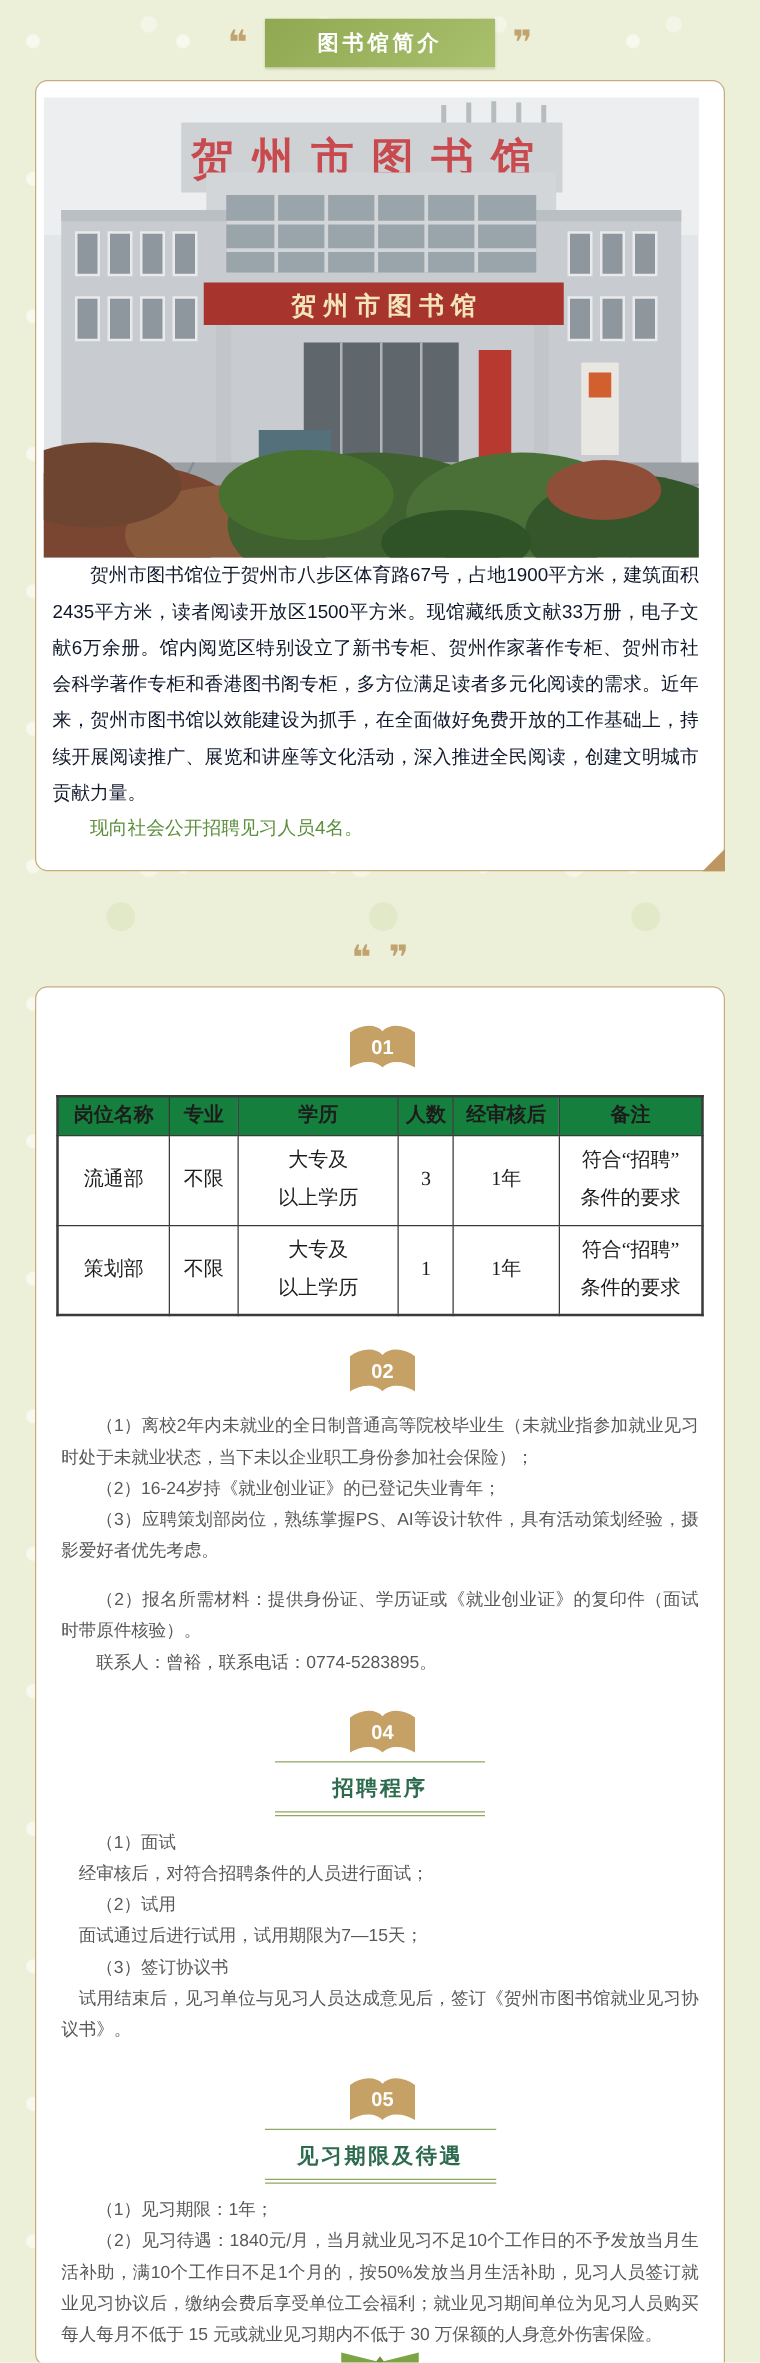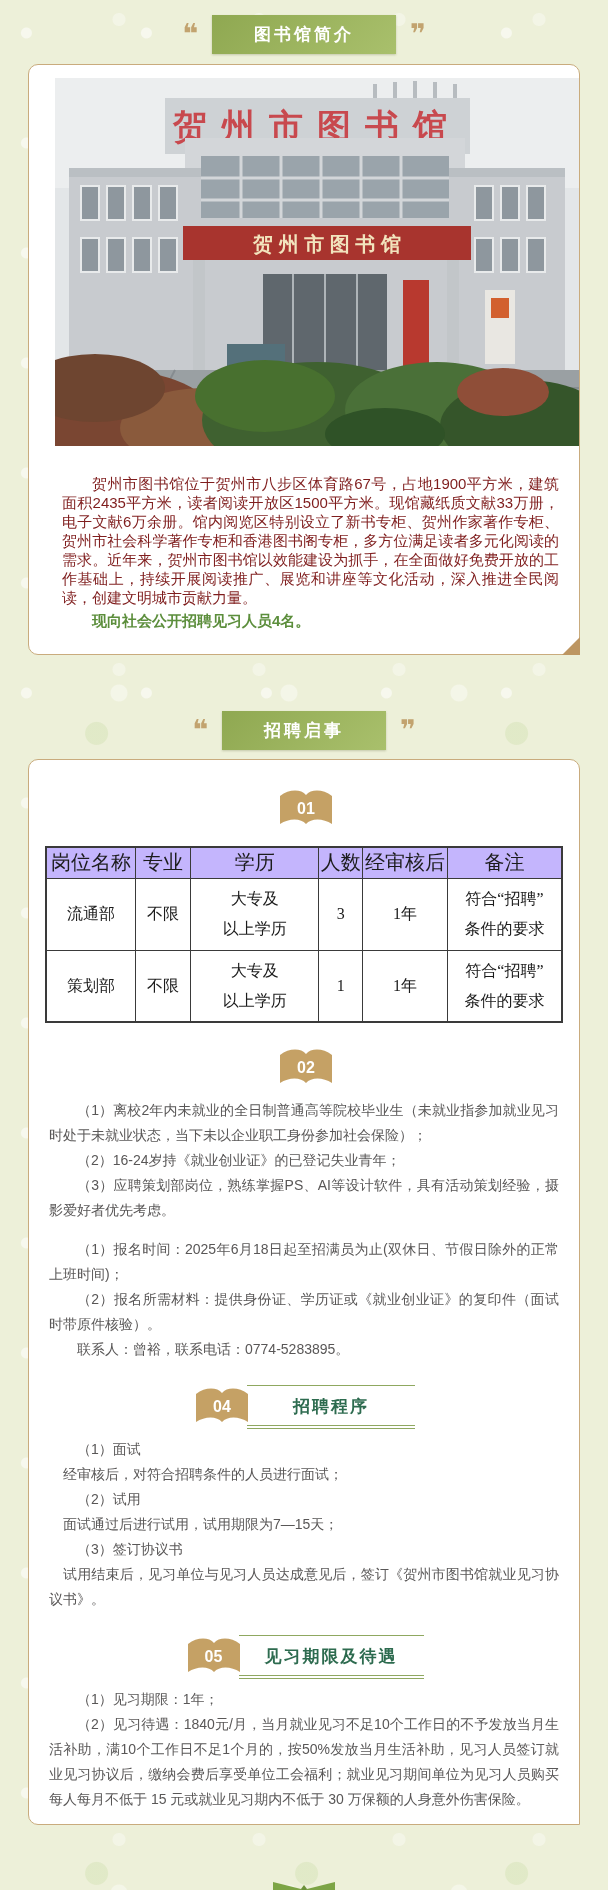--- a/index.html
+++ b/index.html
@@ -29,36 +29,36 @@
   }
   
   .card {
     position:relative; margin:0 28px; background:#ffffff;
     border:1px solid #c9ab7d; border-radius:10px; border-bottom-right-radius:0;
   }
   .fold {
     position:absolute; right:-1px; bottom:-1px; width:0; height:0;
     border-left:18px solid transparent; border-bottom:18px solid #bd9662;
   }
-  .card1 { padding:13px 13px 20px 26px; }
+  .card1 { padding:13px 13px 20px 6px; }
   .card2 { padding:26px 14px 12px 14px; }
   
   .photo { display:block; width:524px; height:368px; }
   
   .intro-text {
-    margin:28px 7px 0 7px; font-size:15px; line-height:19px; color:#7f1d1d;
+    margin:0 7px 0 7px; font-size:15px; line-height:29px; color:#0f172a;
     text-align:justify; text-indent:2em;
   }
   .intro-highlight {
-    margin:0 7px; font-size:15px; line-height:27px; font-weight:bold;
+    margin:0 7px; font-size:15px; line-height:27px; font-weight:normal;
     color:#5c8e3c; text-indent:2em;
   }
   
   .sec-header { display:flex; justify-content:center; align-items:center; }
-  .sec-header.gap { margin-top:22px; }
+  .sec-header.gap { margin-top:22px;flex-direction:column; }
   .book-num { position:relative; width:58px; height:45px; flex:0 0 auto; margin-right:-4px; z-index:2; }
   .book-num svg { display:block; width:58px; height:45px; }
   .book-num .num {
     position:absolute; left:0; top:0; width:58px; height:45px;
     display:flex; align-items:center; justify-content:center;
     color:#ffffff; font-size:16px; font-weight:bold;
   }
   .sec-title-box {
     min-width:168px; padding:9px 26px 7px 26px; text-align:center;
     border-top:1px solid #8fa860; border-bottom:4px double #8fa860;
@@ -67,21 +67,21 @@
   
   table.jobs {
     margin:15px auto 0 auto; border-collapse:collapse; width:518px;
     font-family:"Liberation Serif","DejaVu Serif",serif; color:#1c1c1c;
     border:2px solid #3a3a3a;
   }
   table.jobs th, table.jobs td {
     border:1px solid #3a3a3a; text-align:center; vertical-align:middle;
     white-space:pre-line;
   }
-  table.jobs th { background:#c4b5fd; font-size:20px; font-weight:normal; height:31px; }
+  table.jobs th { background:#15803d; font-size:16px; font-weight:bold; height:31px; }
   table.jobs td { font-size:16px; height:72px; line-height:30px; }
   
   .sec-text { margin:8px 6px 0 6px; font-size:14px; line-height:25px; color:#595757; text-align:justify; }
   .sec-text p.num { text-indent:2em; }
   .sec-text p.cont { text-indent:1em; }
   .sec-block { margin-top:14px; }
   
   .bottom-book { position:absolute; left:272px; top:1872px; width:64px; height:44px; }
 </style>
 </head>
@@ -176,21 +176,20 @@
     <ellipse cx="330" cy="356" rx="60" ry="26" fill="#2f5227"></ellipse>
   </svg>
 
   <p class="intro-text">贺州市图书馆位于贺州市八步区体育路67号，占地1900平方米，建筑面积2435平方米，读者阅读开放区1500平方米。现馆藏纸质文献33万册，电子文献6万余册。馆内阅览区特别设立了新书专柜、贺州作家著作专柜、贺州市社会科学著作专柜和香港图书阁专柜，多方位满足读者多元化阅读的需求。近年来，贺州市图书馆以效能建设为抓手，在全面做好免费开放的工作基础上，持续开展阅读推广、展览和讲座等文化活动，深入推进全民阅读，创建文明城市贡献力量。</p>
   <p class="intro-highlight">现向社会公开招聘见习人员4名。</p>
   <div class="fold"></div>
 </div>
 
 <div class="quote-header second">
   <span class="quote-mark">❝</span>
-  <span class="badge">招聘启事</span>
   <span class="quote-mark">❞</span>
 </div>
 
 <div class="card card2">
 
   <div class="sec-header">
     <span class="book-num">
       <svg viewBox="0 0 58 45">
           <path d="M3,10 C12,3 24,3 29,9 C34,3 46,3 55,10 L55,38 C46,32 34,32 29,38 C24,32 12,32 3,38 Z" fill="#c5a165"></path>
         </svg>
@@ -252,21 +251,20 @@
     </div>
     <div class="sec-text">
       <p class="num">（1）离校2年内未就业的全日制普通高等院校毕业生（未就业指参加就业见习时处于未就业状态，当下未以企业职工身份参加社会保险）；</p>
       <p class="num">（2）16-24岁持《就业创业证》的已登记失业青年；</p>
       <p class="num">（3）应聘策划部岗位，熟练掌握PS、AI等设计软件，具有活动策划经验，摄影爱好者优先考虑。</p>
     </div>
   </div>
 
   <div class="sec-block">
     <div class="sec-text">
-      <p class="num">（1）报名时间：2025年6月18日起至招满员为止(双休日、节假日除外的正常上班时间)；</p>
       <p class="num">（2）报名所需材料：提供身份证、学历证或《就业创业证》的复印件（面试时带原件核验）。</p>
       <p class="num">联系人：曾裕，联系电话：0774-5283895。</p>
     </div>
   </div>
 
   <div class="sec-block">
     <div class="sec-header gap">
       <span class="book-num">
         <svg viewBox="0 0 58 45">
             <path d="M3,10 C12,3 24,3 29,9 C34,3 46,3 55,10 L55,38 C46,32 34,32 29,38 C24,32 12,32 3,38 Z" fill="#c5a165"></path>

